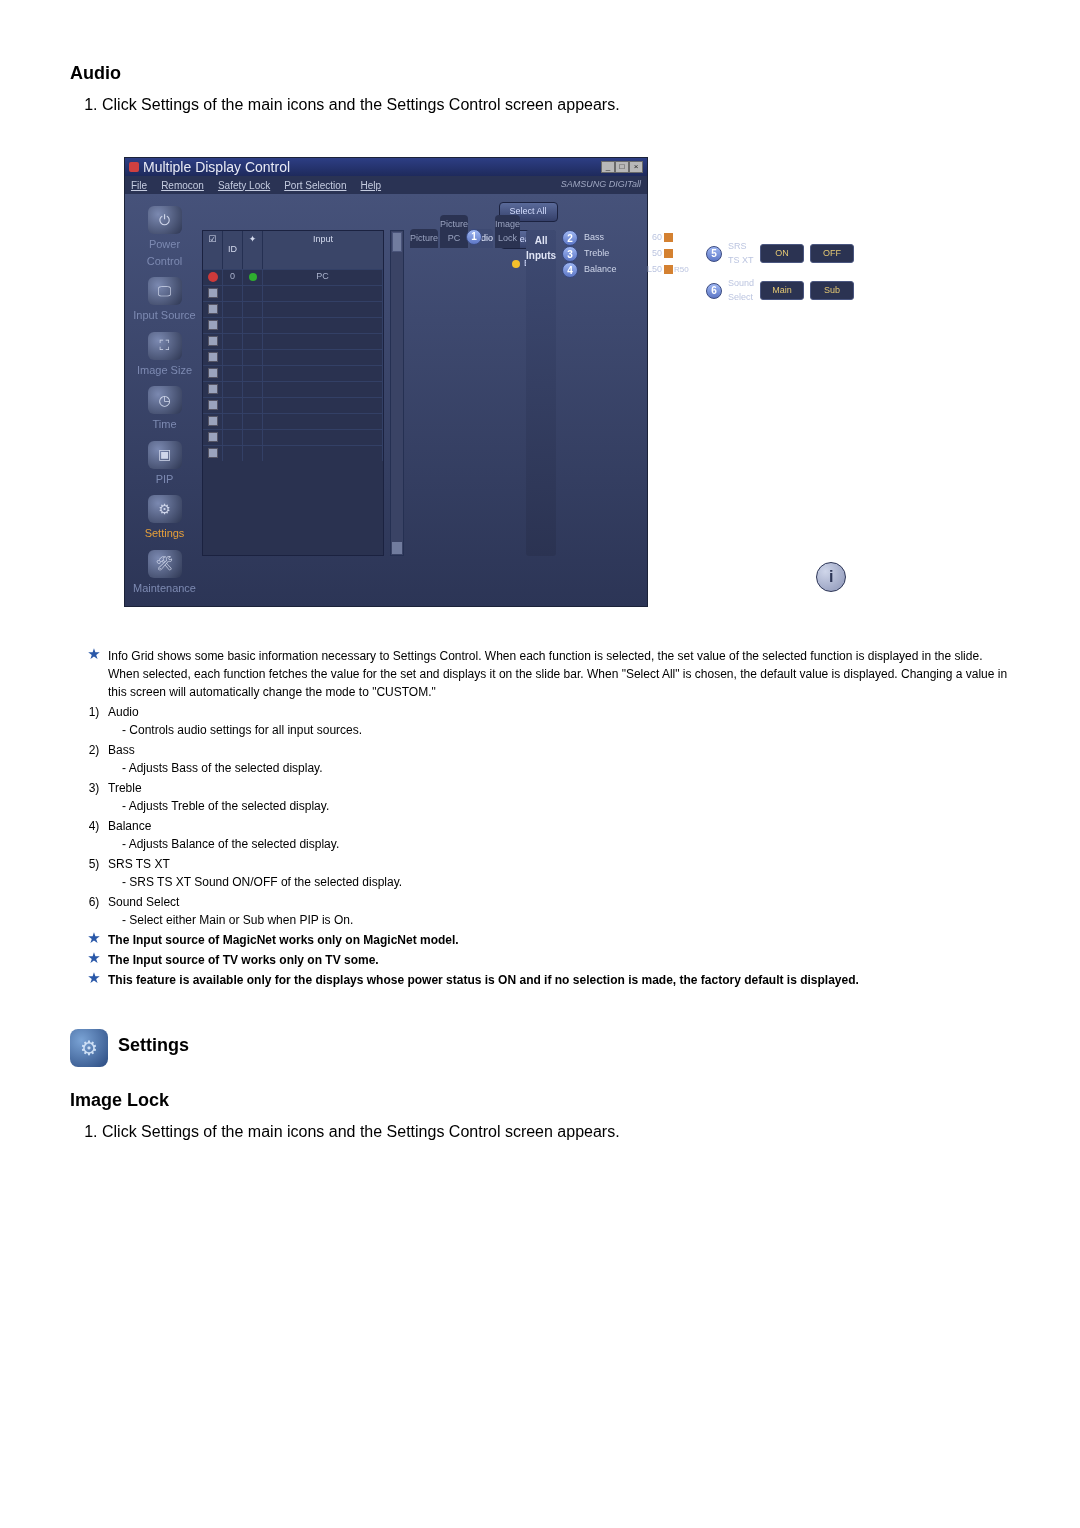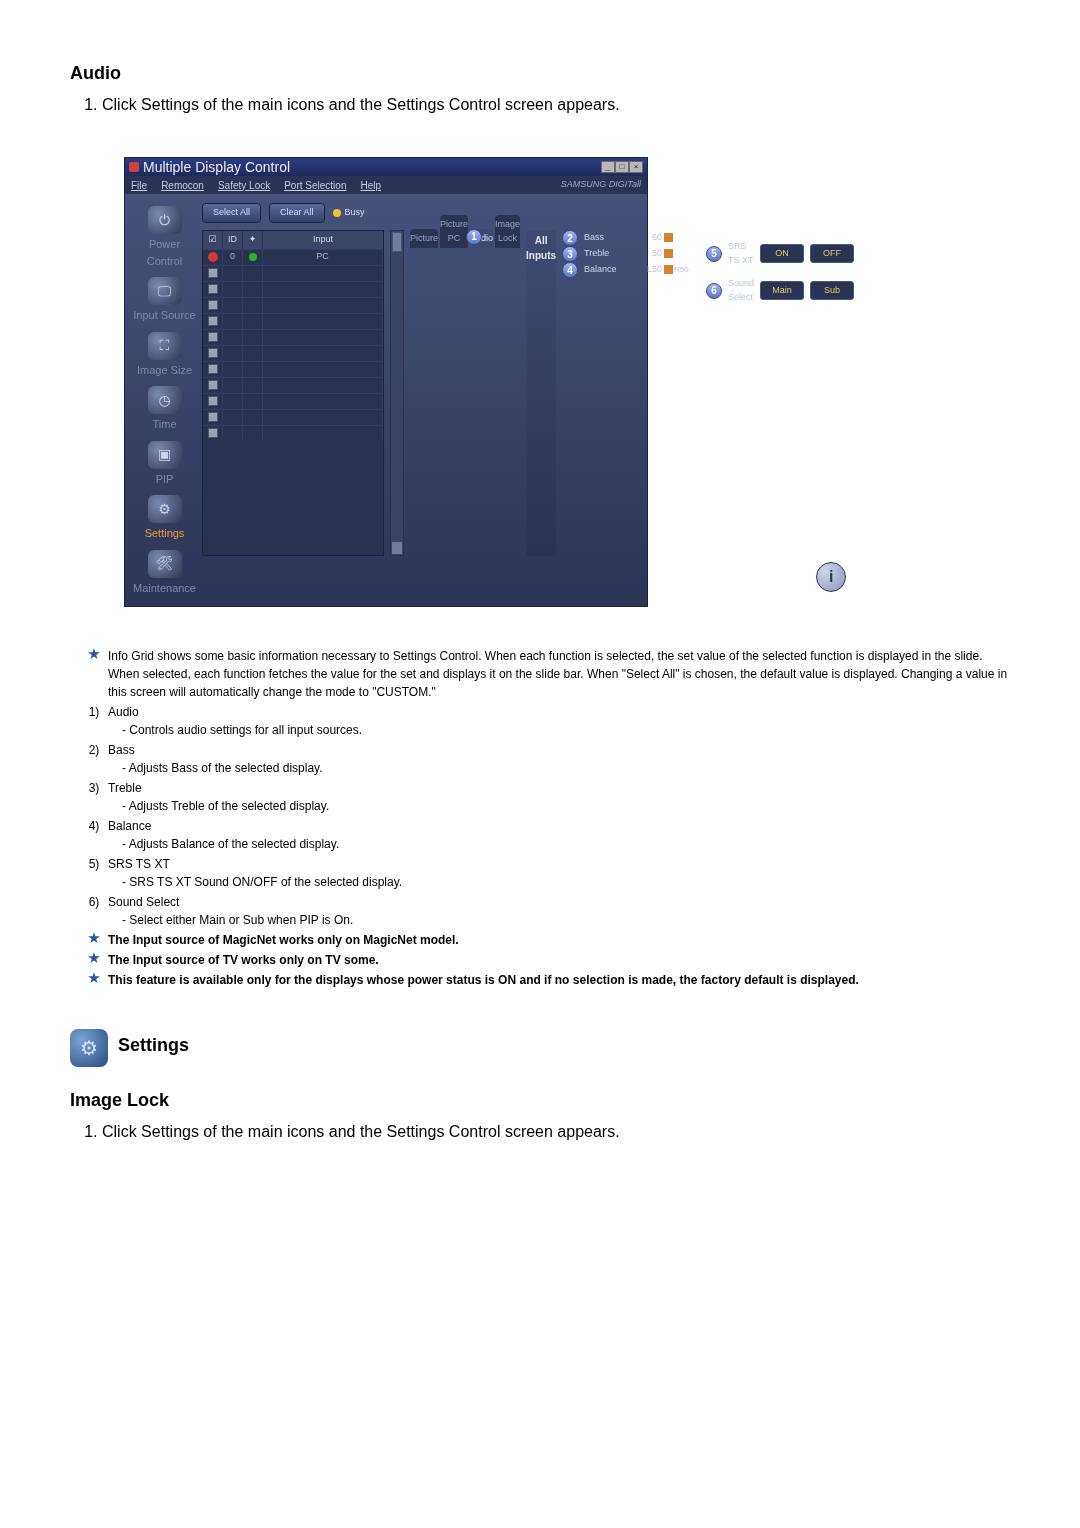--- a/index.html
+++ b/index.html
@@ -96,20 +96,21 @@
     flex: 1;
     display:flex;
     flex-direction:column;
   }
   .toolbar {
     display:flex;
     align-items:center;
     gap: 8px;
     margin-bottom: 6px;
     height: 22px;
+    flex-direction: column;
   }
   .pill-btn {
     background: linear-gradient(#5a6a9a, #35406a);
     color: #d5deff;
     font-size: 9px;
     padding: 2px 10px;
     border-radius: 4px;
     border: 1px solid #1b2240;
   }
   .busy-ind {
@@ -126,21 +127,21 @@
     background: #2a3250;
     border: 1px solid #1b2240;
   }
   .grid-head {
     display:flex;
     background:#3a4568;
     font-size:9px;
     color:#d5dbee;
   }
   .gh-chk { width:20px; text-align:center; border-right:1px solid #253052; padding:2px 0;}
-  .gh-id  { width:20px; text-align:center; border-right:1px solid #253052; padding:2px 0;}
+  .gh-id  { width:20px; text-align:center; border-right:1px solid #253052; padding:12px 0;}
   .gh-st  { width:20px; text-align:center; border-right:1px solid #253052; padding:2px 0;}
   .gh-in  { flex:1; text-align:center; padding:2px 0;}
   .grid-row {
     display:flex;
     font-size:9px;
     height:16px;
     border-top:1px solid #334066;
     align-items:center;
   }
   .gc { border-right:1px solid #334066; height:100%; display:flex; align-items:center; justify-content:center;}

